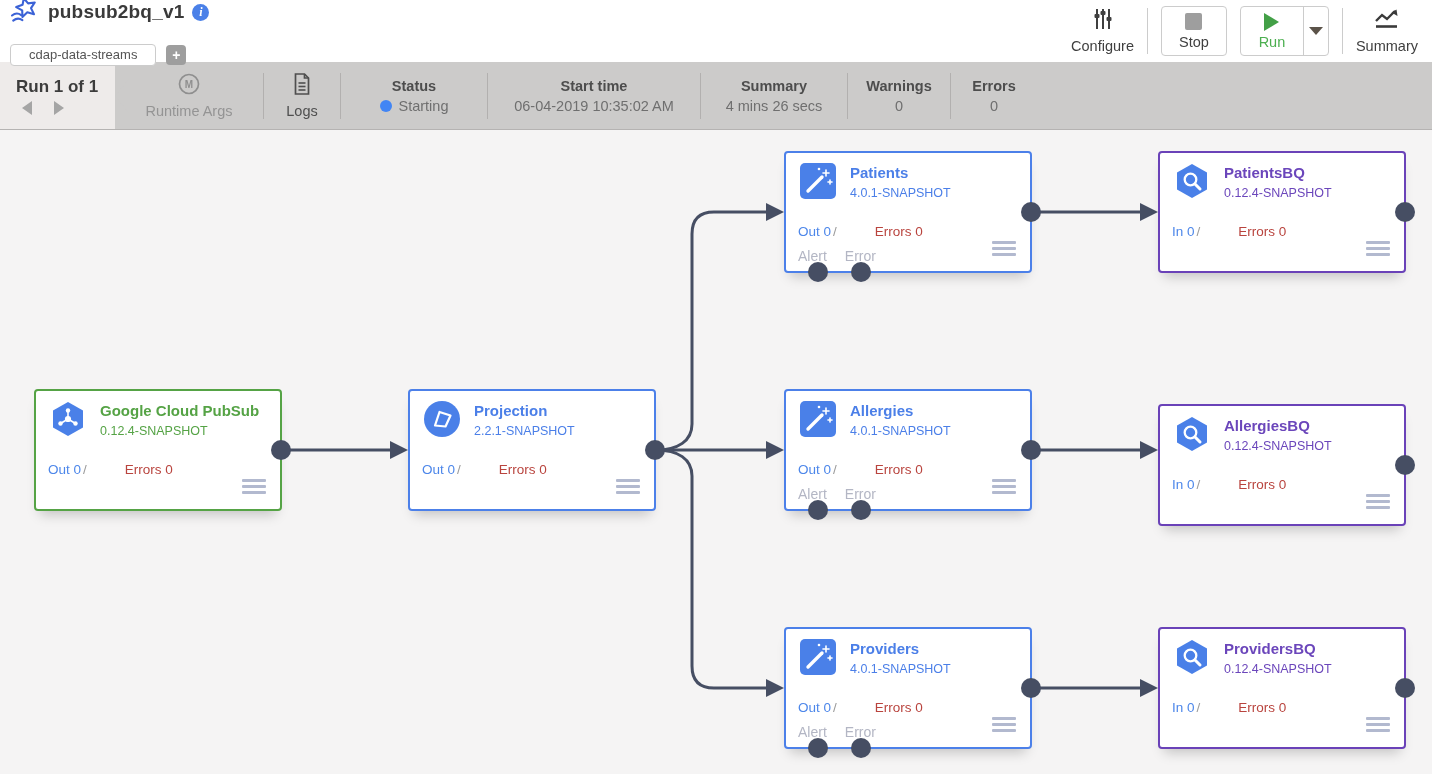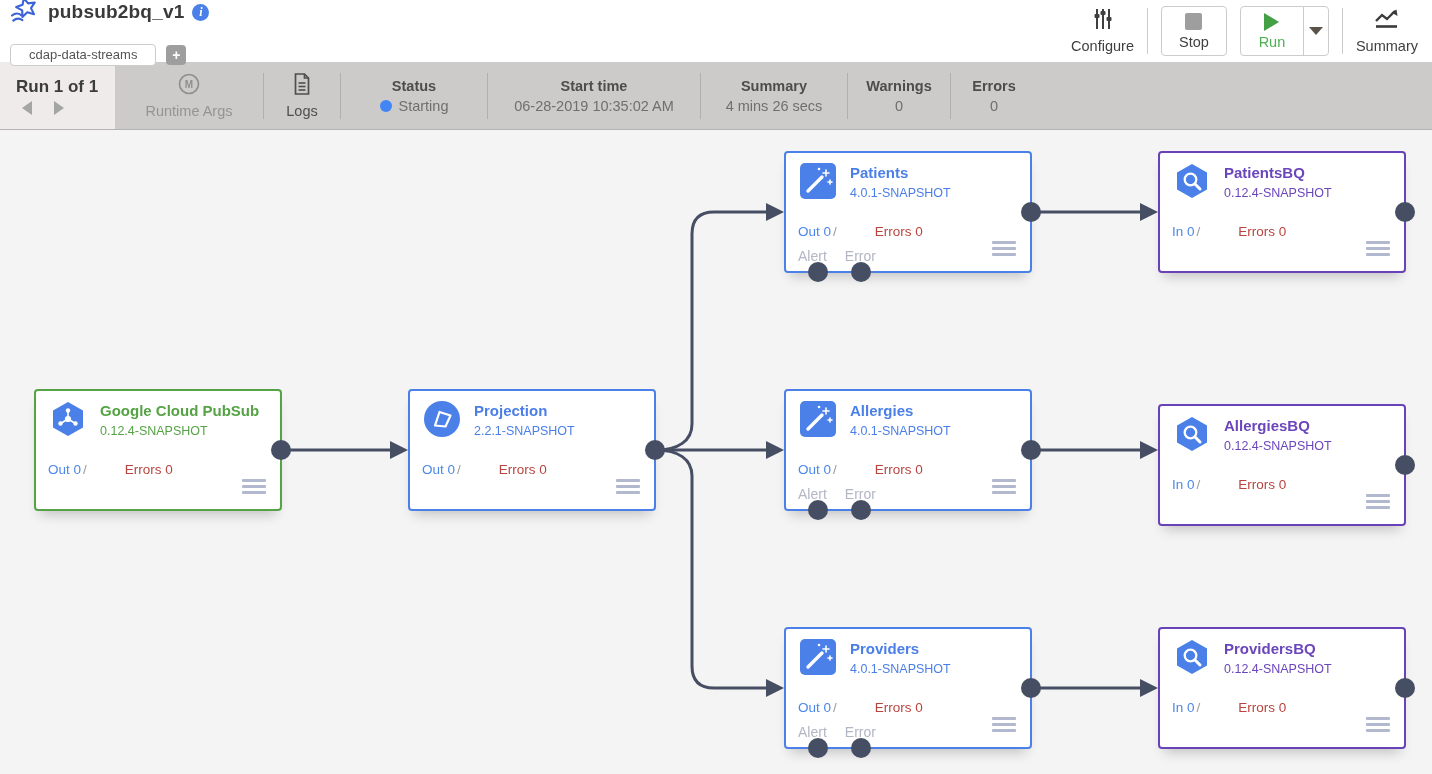--- a/index.html
+++ b/index.html
@@ -205,21 +205,21 @@
       <span class="status-val">
         <span class="status-dot"></span>
         <span class="rb-val">Starting</span>
       </span>
     </div>
 
     <div class="rb-sep"></div>
 
     <div class="rb-sec w-start">
       <span class="rb-head">Start time</span>
-      <span class="rb-val">06-28-2019 10:35:02 AM</span>
+      <span class="rb-val">06-04-2019 10:35:02 AM</span>
     </div>
 
     <div class="rb-sep"></div>
 
     <div class="rb-sec w-dur">
       <span class="rb-head">Summary</span>
       <span class="rb-val">4 mins 26 secs</span>
     </div>
 
     <div class="rb-sep"></div>

